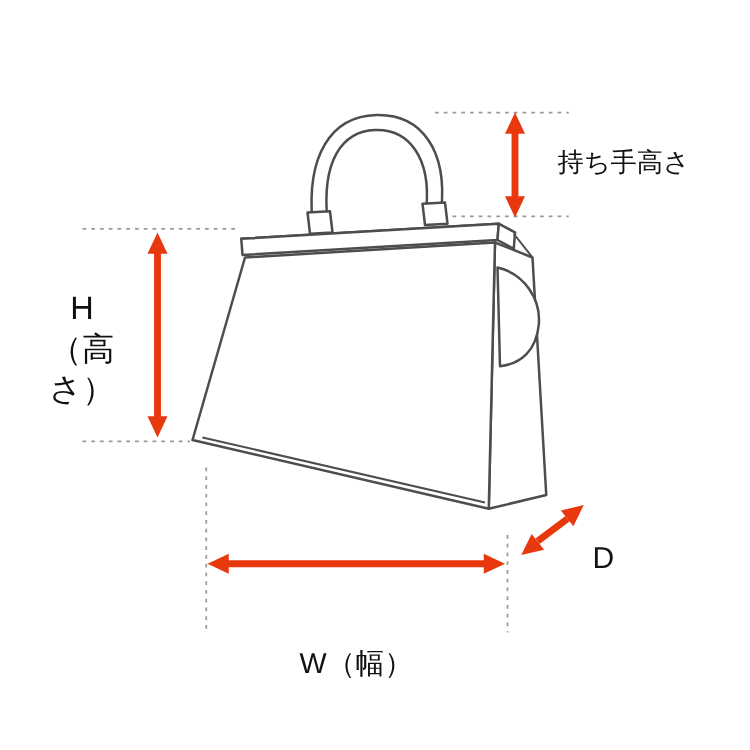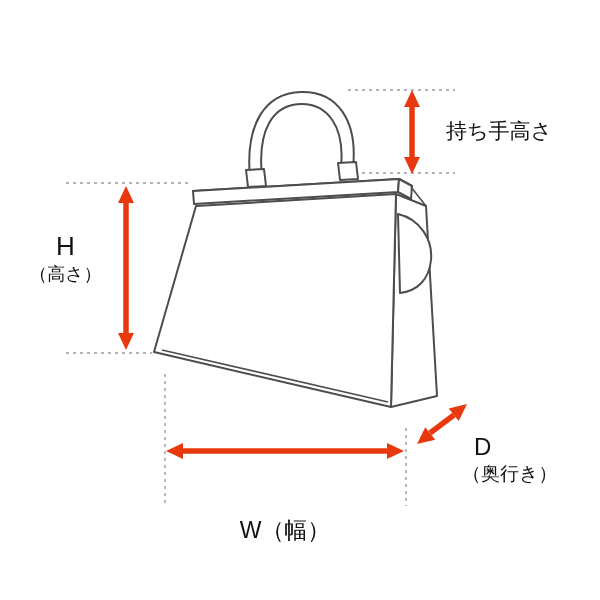--- a/index.html
+++ b/index.html
@@ -5,21 +5,21 @@
 <style>
   html,body{margin:0;padding:0;}
   body{
     background:var(--background,#fff);
     font-family:"Liberation Sans","DejaVu Sans",sans-serif;
   }
   .stage{position:relative;width:600px;height:600px;background:var(--background,#fff);overflow:hidden;}
   .stage svg{position:absolute;left:0;top:0;}
   .label{position:absolute;color:var(--text,#111);line-height:1.25;}
   .label .big{font-size:26px;}
-  .label .word{font-size:18px;}
+  .label .word{font-size:26px;}
   .center{text-align:center;}
   .bag-line{fill:#fff;stroke:var(--line_art,#4d4d4d);stroke-width:2;stroke-linejoin:round;}
   .bag-detail{fill:none;stroke:var(--line_art,#4d4d4d);stroke-width:1.6;stroke-linejoin:round;}
   .guide{fill:none;stroke:var(--guide,#9a9a9a);stroke-width:1.4;stroke-dasharray:3 4;}
   .arrow-line{stroke:var(--arrow,#e8380d);stroke-width:5.5;fill:none;}
   .arrow-head{fill:var(--arrow,#e8380d);stroke:none;}
 </style>
 </head>
 <body>
 
@@ -93,16 +93,15 @@
     <div class="big">H</div>
     <div class="word">（高さ）</div>
   </div>
 
   <div class="label center" style="left:195px;top:472px;width:180px;font-size:23px;margin-top:44px;">
     <span>W（幅）</span>
   </div>
 
   <div class="label" style="left:462px;top:432px;width:130px;">
     <div class="big" style="padding-left:12px;font-size:24px;">D</div>
-    <div class="word" style="font-size:19px;">（奥行き）</div>
   </div>
 
 </div>
 
 </body></html>

